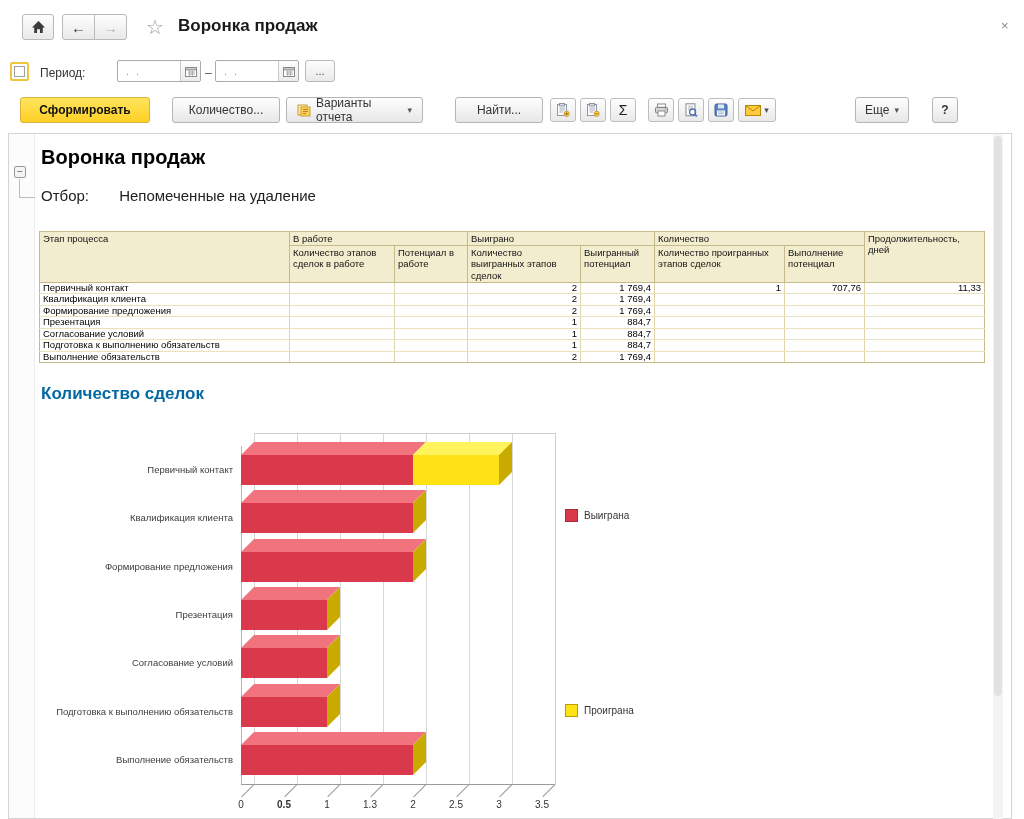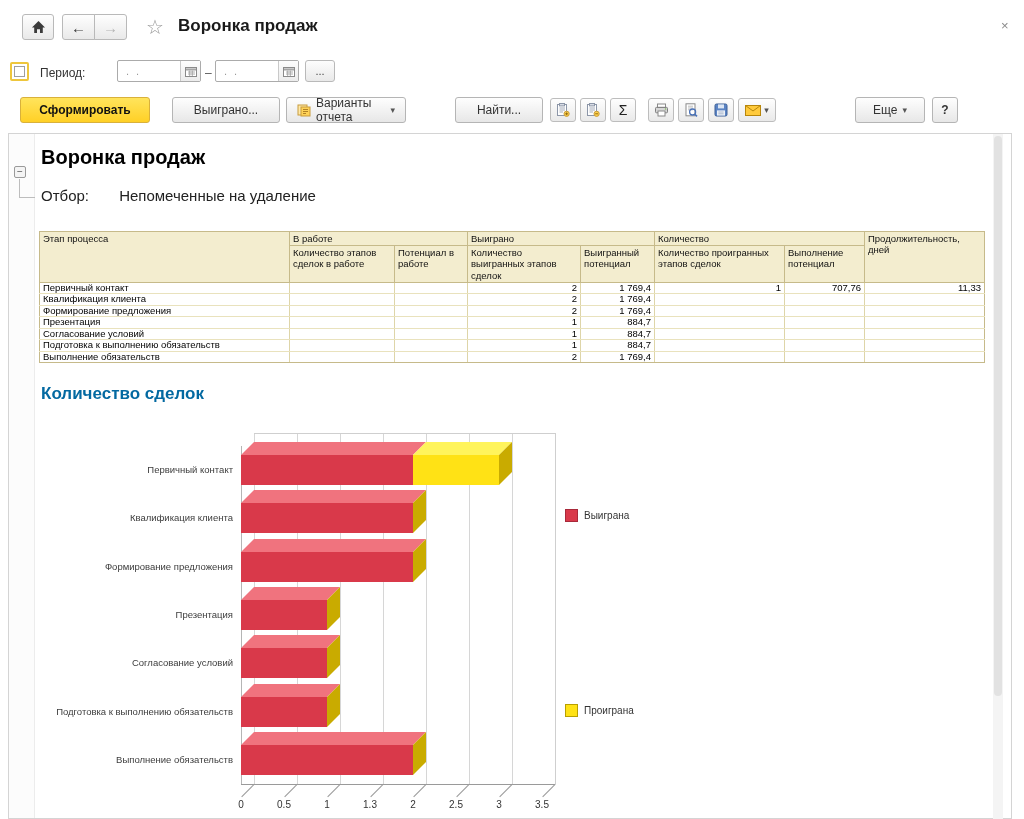--- a/index.html
+++ b/index.html
@@ -128,23 +128,23 @@
     </span>
   </span>
   <span class="dots-btn">...</span>
 </div>
 
 <div>
   <div class="btn btn-yellow" style="left:20px; width:130px;">
       <span>Сформировать</span>
     </div>
   <div class="btn" style="left:172px; width:108px;">
-      <span>Выиграно...</span>
-    </div>
-  <div class="btn" style="left:286px; width:120px;">
+      <span>Количество...</span>
+    </div>
+  <div class="btn" style="left:286px; width:137px;">
     <span>
       <svg width="14" height="13" viewBox="0 0 14 13">
           <rect x="1" y="1" width="9" height="10" fill="#ffe9a8" stroke="#c89b3c"></rect>
           <rect x="4" y="3" width="9" height="9" fill="#ffd257" stroke="#c89b3c"></rect>
           <path d="M6 5.5 H11 M6 7.5 H11 M6 9.5 H9" stroke="#a87820" stroke-width="0.9"></path>
         </svg>
     </span>
     <span>Варианты отчета</span>
     <span class="caret">▾</span>
   </div>
@@ -211,21 +211,21 @@
   <div class="ic-btn" style="left:738px; width:38px; gap:3px;">
     <span>
       <svg width="16" height="11" viewBox="0 0 16 11">
           <rect x="0.5" y="0.5" width="15" height="10" fill="#ffca3c" stroke="#b8860b"></rect>
           <path d="M0.5 0.5 L8 6 L15.5 0.5" fill="none" stroke="#b8860b"></path>
         </svg>
     </span>
     <span class="caret">▾</span>
   </div>
 
-  <div class="btn" style="left:855px; width:70px;">
+  <div class="btn" style="left:855px; width:54px;">
     <span>Еще</span>
     <span class="caret">▾</span>
   </div>
   <div class="btn help-btn" style="left:932px; width:26px; padding:0;">
       <span>?</span>
     </div>
 </div>
 
 <div class="panel">
   <div class="gutter">
@@ -343,21 +343,21 @@
         </tbody>
     </table>
 
     <div class="chart-title">Количество сделок</div>
     <div class="chart" id="chart">
         <div class="gridline" style="left: 219px; top: 22px; height: 351px;"></div>
         <div class="tickmark" style="left: 204px; top: 379px;"></div>
         <div class="xlabel" style="left: 186px; top: 388px;">0</div>
         <div class="gridline" style="left: 262px; top: 22px; height: 351px;"></div>
         <div class="tickmark" style="left: 247px; top: 379px;"></div>
-        <div class="xlabel" style="left: 229px; top: 388px;">0.5</div>
+        <div class="xlabel" style="left: 229px; top: 388px; font-weight: bold;">0.5</div>
         <div class="gridline" style="left: 305px; top: 22px; height: 351px;"></div>
         <div class="tickmark" style="left: 290px; top: 379px;"></div>
         <div class="xlabel" style="left: 272px; top: 388px;">1</div>
         <div class="gridline" style="left: 348px; top: 22px; height: 351px;"></div>
         <div class="tickmark" style="left: 333px; top: 379px;"></div>
         <div class="xlabel" style="left: 315px; top: 388px;">1.3</div>
         <div class="gridline" style="left: 391px; top: 22px; height: 351px;"></div>
         <div class="tickmark" style="left: 376px; top: 379px;"></div>
         <div class="xlabel" style="left: 358px; top: 388px;">2</div>
         <div class="gridline" style="left: 434px; top: 22px; height: 351px;"></div>

